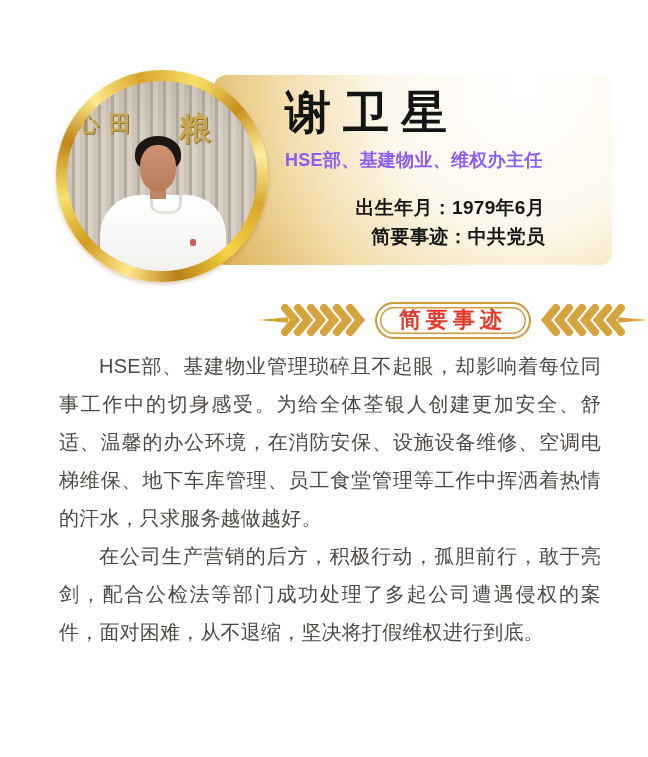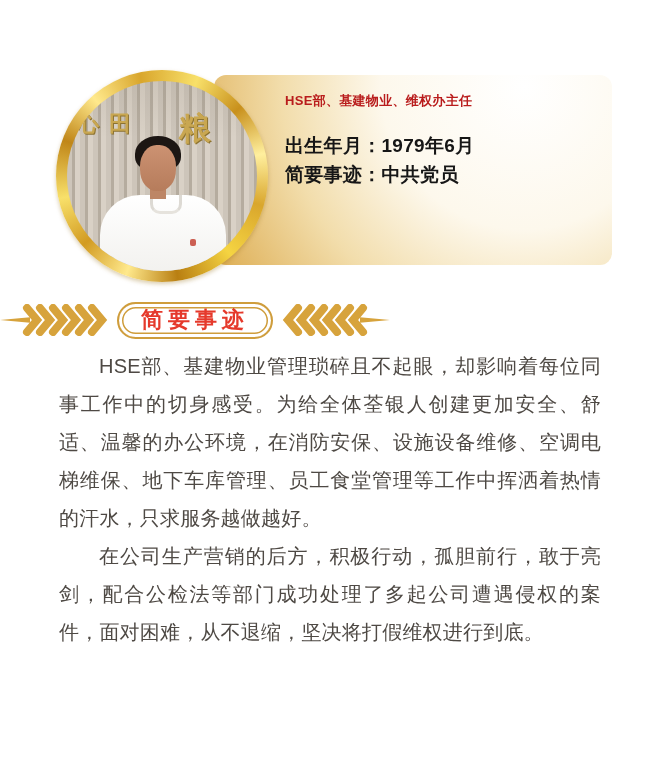--- a/index.html
+++ b/index.html
@@ -14,24 +14,24 @@
     border-radius:12px;
     background: radial-gradient(circle at 78% 6%,
       #ffffff 0%, #fdf8ec 40%, #f2ddab 68%, #ddad52 100%);
   }
   .card-text { position:absolute; left:285px; top:84px; width:260px; }
   .employee-name {
     margin:0; font-family:"DejaVu Serif", serif; font-weight:700;
     font-size:46px; line-height:56px; letter-spacing:12px; color:#141414;
   }
   .employee-title {
-    margin:8px 0 0 0; font-size:13px; font-weight:700; color:#b91c1c;
+    margin:8px 0 0 0; font-size:18px; font-weight:700; color:#8b5cf6;
     letter-spacing:0.3px; white-space:nowrap;
   }
-  .fields { margin:22px 0 0 0; }
+  .fields { margin:22px 0 0 0;text-align:right; }
   .field-line {
     display:block; font-size:19px; font-weight:700; color:#161616;
     line-height:28.5px; letter-spacing:0.3px; white-space:nowrap;
   }
 
   
   .photo-frame {
     position:absolute; left:56px; top:70px; width:212px; height:212px;
     border-radius:50%; z-index:2;
     background: conic-gradient(from 20deg,
@@ -75,21 +75,21 @@
     border-bottom:3px solid #e6e3dd; border-radius:0 0 10px 10px;
   }
   .shirt-logo {
     position:absolute; left:90px; top:44px; width:6px; height:7px;
     background:#c0392b; border-radius:2px; opacity:.8;
   }
 
   
   .banner {
     position:absolute; left:0; top:299px; width:648px; height:42px;
-    display:flex; align-items:center; justify-content:flex-start; gap:5px;
+    display:flex; align-items:center; justify-content:flex-end; gap:5px;
   }
   .banner svg { display:block; }
   .banner-box {
     border:2px solid #cf9d3c; border-radius:19px; background:#ffffff;
     box-shadow: inset 0 0 0 3px #ffffff, inset 0 0 0 4.5px #cf9d3c;
     padding:4px 22px 5px 22px;
   }
   .banner-title {
     font-size:22px; font-weight:700; color:#e5392b; letter-spacing:5px;
     line-height:24px; white-space:nowrap;
@@ -108,20 +108,21 @@
 
 <div class="page">
 
   <div class="card">
     
     
     
   </div>
 
   <div class="card-text">
+    <h1 class="employee-name">谢卫星</h1>
     <div class="employee-title">HSE部、基建物业、维权办主任</div>
     <div class="fields">
       <span class="field-line">出生年月：1979年6月</span>
       <span class="field-line">简要事迹：中共党员</span>
     </div>
   </div>
 
   <div class="photo-frame">
     <div class="photo">
       <span class="photo-caption caption-left">心田</span>

